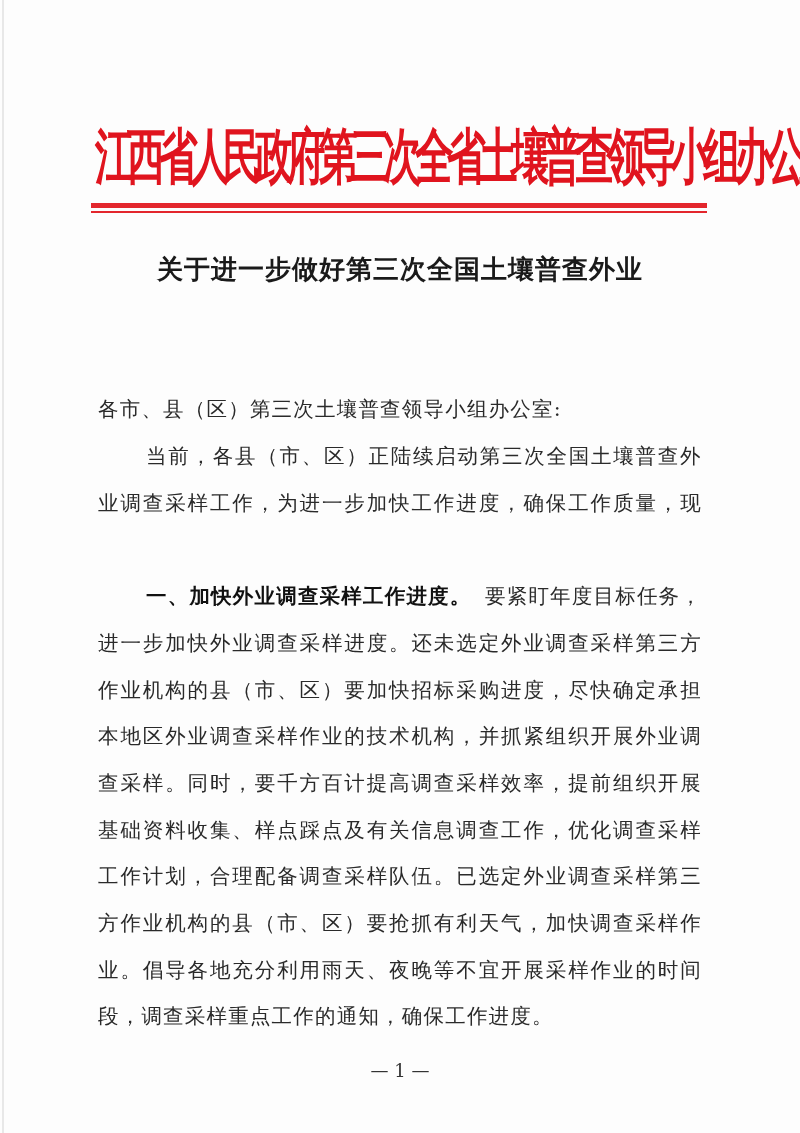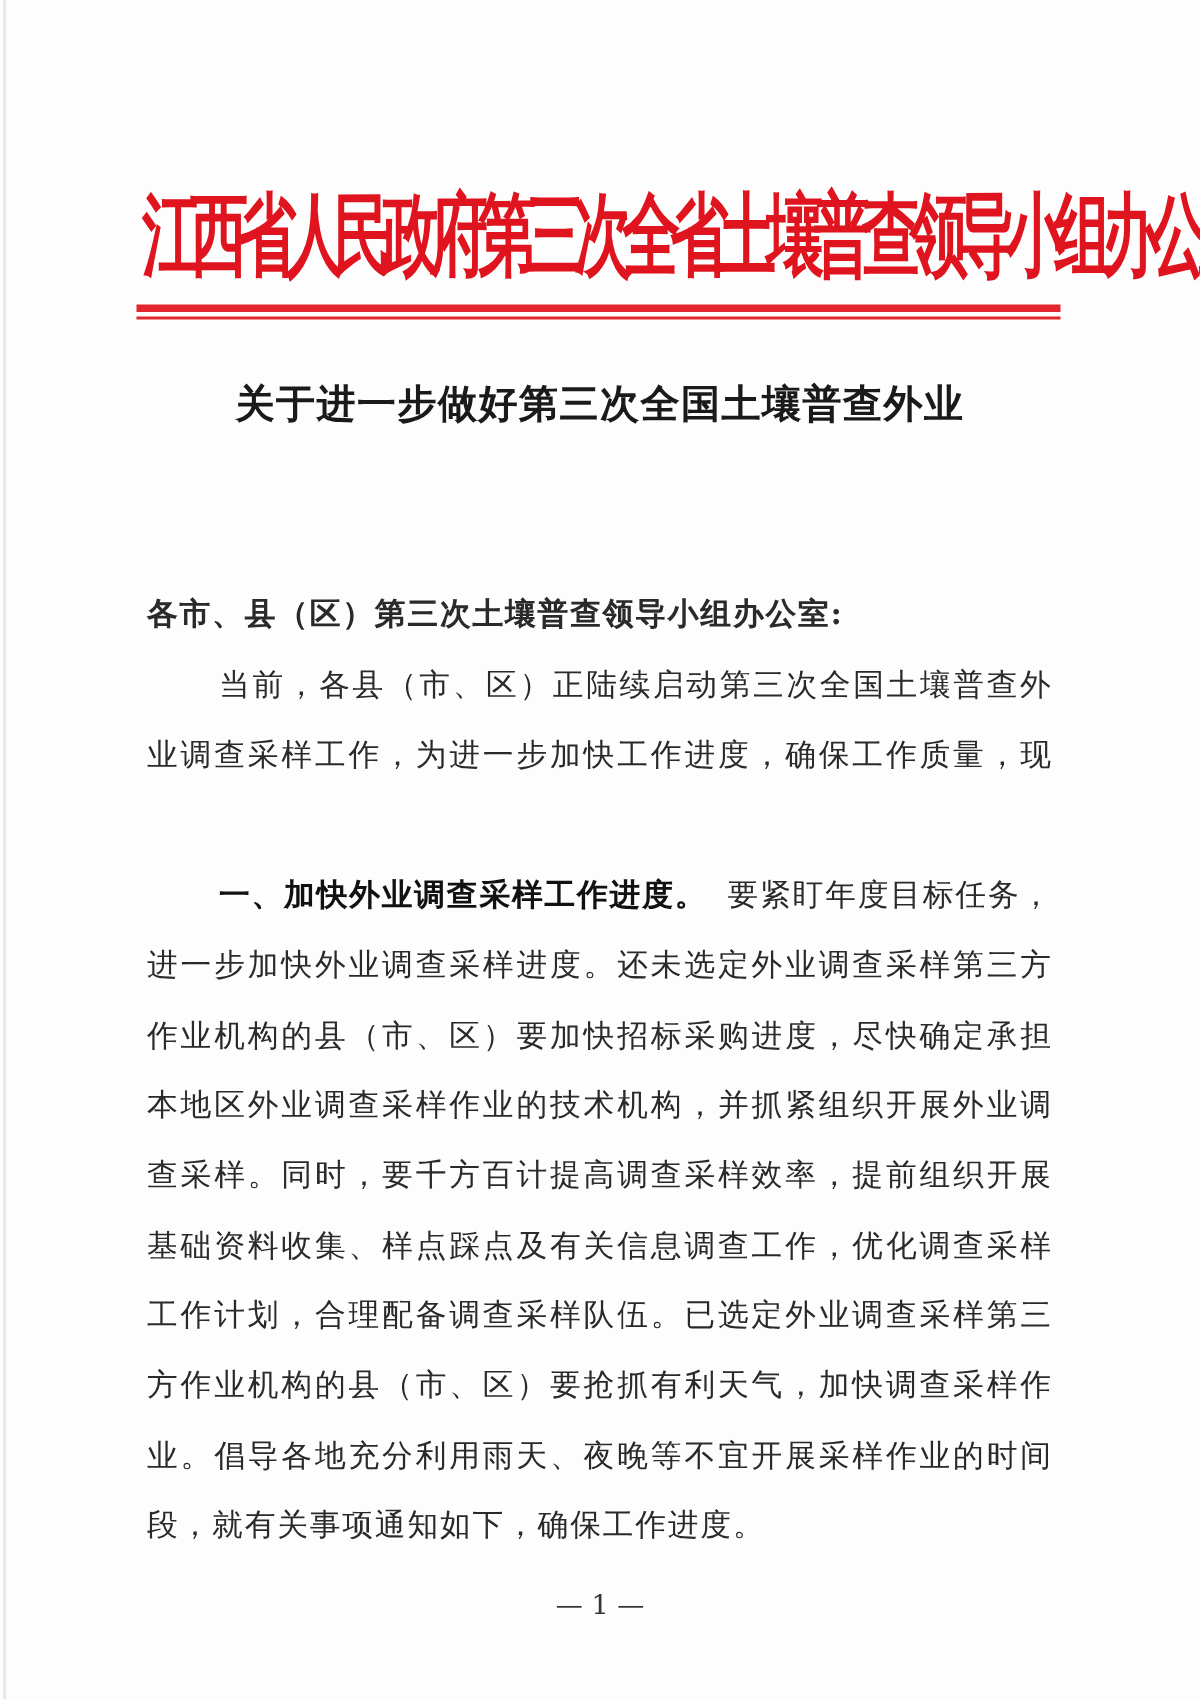--- a/index.html
+++ b/index.html
@@ -70,21 +70,21 @@
       <span>组</span>
       <span>办</span>
       <span>公</span>
       <span>室</span>
     </div>
   <div class="rule-thick"></div>
   <div class="rule-thin"></div>
 
   <div class="doc-title t1">关于进一步做好第三次全国土壤普查外业</div>
 
-  <div class="line ragged" style="top:395px;font-weight:bold;">各市、县（区）第三次土壤普查领导小组办公室:</div>
+  <div class="line ragged" style="top:395px;">各市、县（区）第三次土壤普查领导小组办公室:</div>
 
   <div class="line indent" style="top:442px;">
       <span>当</span>
       <span>前</span>
       <span>，</span>
       <span>各</span>
       <span>县</span>
       <span>（</span>
       <span>市</span>
       <span>、</span>
@@ -365,17 +365,17 @@
       <span>开</span>
       <span>展</span>
       <span>采</span>
       <span>样</span>
       <span>作</span>
       <span>业</span>
       <span>的</span>
       <span>时</span>
       <span>间</span>
     </div>
-  <div class="line ragged" style="top:1002px;">段，就有关事项通知如下，确保工作进度。</div>
+  <div class="line ragged" style="top:1002px;">段，调查采样重点工作的通知，确保工作进度。</div>
 
 
   <div class="page-number">— 1 —</div>
 </div>
 
 </body></html>

